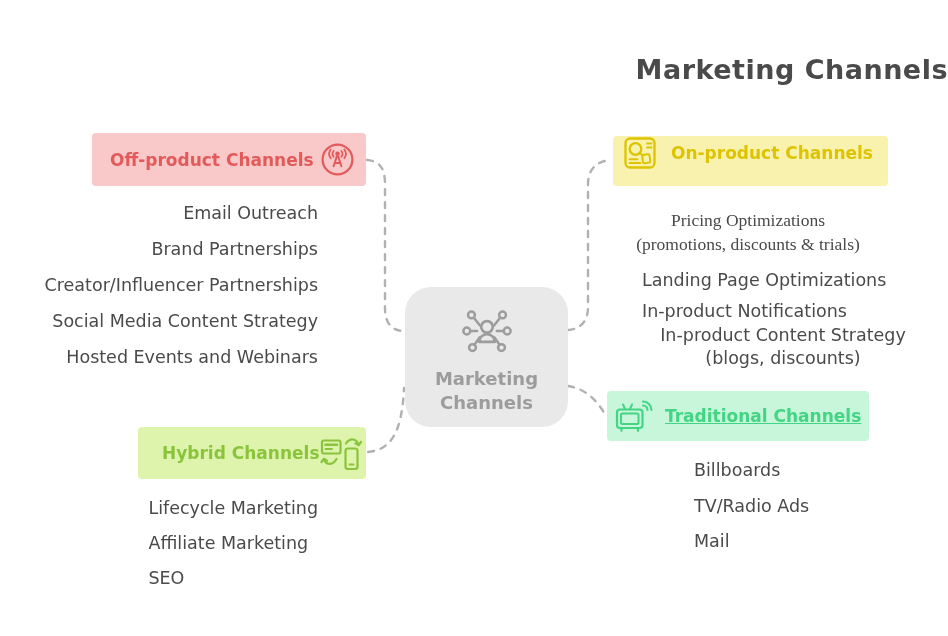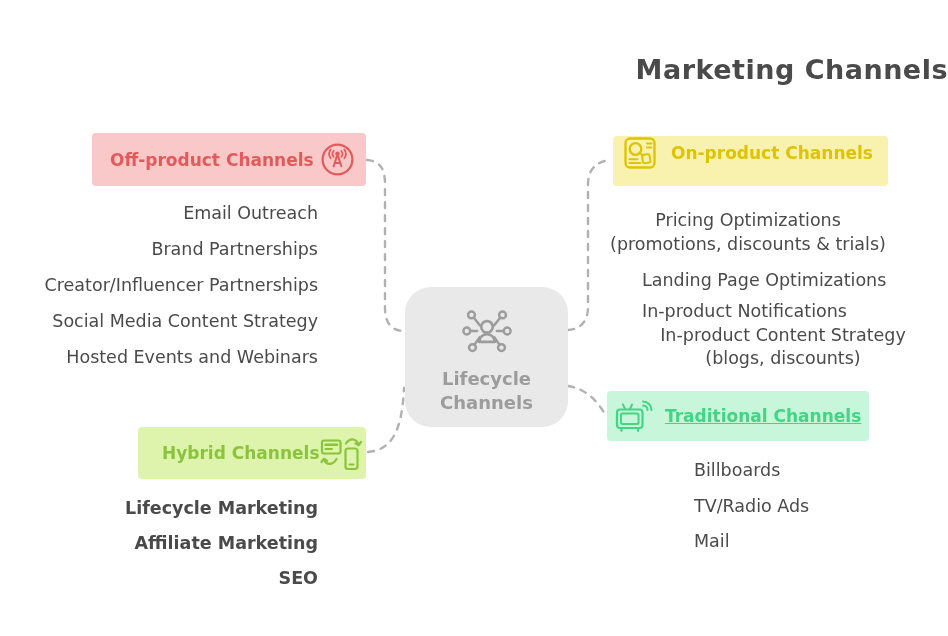--- a/index.html
+++ b/index.html
@@ -28,27 +28,27 @@
   .center-node { position:absolute; left:405px; top:287px; width:163px; height:140px;
                  background:#e9e9e9; border-radius:26px; display:flex; flex-direction:column;
                  align-items:center; padding-top:15px; box-sizing:border-box; }
   .center-label { font-size:18px; font-weight:bold; color:#9c9c9c; text-align:center;
                   line-height:24px; margin-top:3px; }
 
   .list { position:absolute; color:#4a4a4a; font-size:17.5px; }
   .list .li { height:22px; line-height:22px; white-space:nowrap; }
   .list-offp { right:630px; top:202px; text-align:right; }
   .list-offp .li { margin-bottom:14px;margin-left:41px; }
-  .list-hyb  { right:630px; top:497px; text-align:right;font-weight:bold; }
+  .list-hyb  { right:630px; top:497px; text-align:left; }
   .list-hyb .li { margin-bottom:13px; }
   .list-trad { left:660px; top:459px; text-align:left;margin-left:34px; }
   .list-trad .li { margin-bottom:13.5px; }
 
   .onp-item { position:absolute; color:#4a4a4a; font-size:17.5px; white-space:nowrap; line-height:22px; }
-  .onp-0 { left:592px; top:208px; width:312px; text-align:center; line-height:24px; }
+  .onp-0 { left:592px; top:208px; width:312px; text-align:center; line-height:24px;font-family:Liberation Serif, serif; }
   .onp-1 { left:642px; top:269px; }
   .onp-2 { left:642px; top:300px; }
   .onp-3 { left:647px; top:324px; width:272px; text-align:center; line-height:23px; }
 </style>
 </head>
 <body>
 
 <div class="canvas">
 
   <svg class="connectors" viewBox="0 0 948 636" aria-hidden="true">
@@ -119,21 +119,21 @@
         <circle cx="8.5" cy="28" r="3.3" stroke-width="2.4"></circle>
         <circle cx="14" cy="44" r="3.3" stroke-width="2.4"></circle>
         <circle cx="43" cy="12.5" r="3.3" stroke-width="2.4"></circle>
         <circle cx="47.5" cy="28" r="3.3" stroke-width="2.4"></circle>
         <circle cx="42" cy="44" r="3.3" stroke-width="2.4"></circle>
         <circle cx="28" cy="24" r="5.6" stroke-width="2.6"></circle>
         <path d="M20.5 38.5 a7.5 7.5 0 0 1 15 0 Z" stroke-width="2.6" stroke-linejoin="round"></path>
       </svg>
     </span>
     <div class="center-label">
-      <div>Lifecycle</div>
+      <div>Marketing</div>
       <div>Channels</div>
     </div>
   </div>
 
   <div class="branch-box box-hyb">
     <span>Hybrid Channels</span>
     <span class="bicon">
       <svg width="42" height="41" viewBox="0 0 42 41" fill="none" stroke="currentColor" stroke-linecap="round" stroke-linejoin="round">
         <rect x="2" y="7.5" width="18.5" height="13" rx="2" stroke-width="2.2"></rect>
         <path d="M5.5 11.8 h11.5" stroke-width="2.6"></path>

